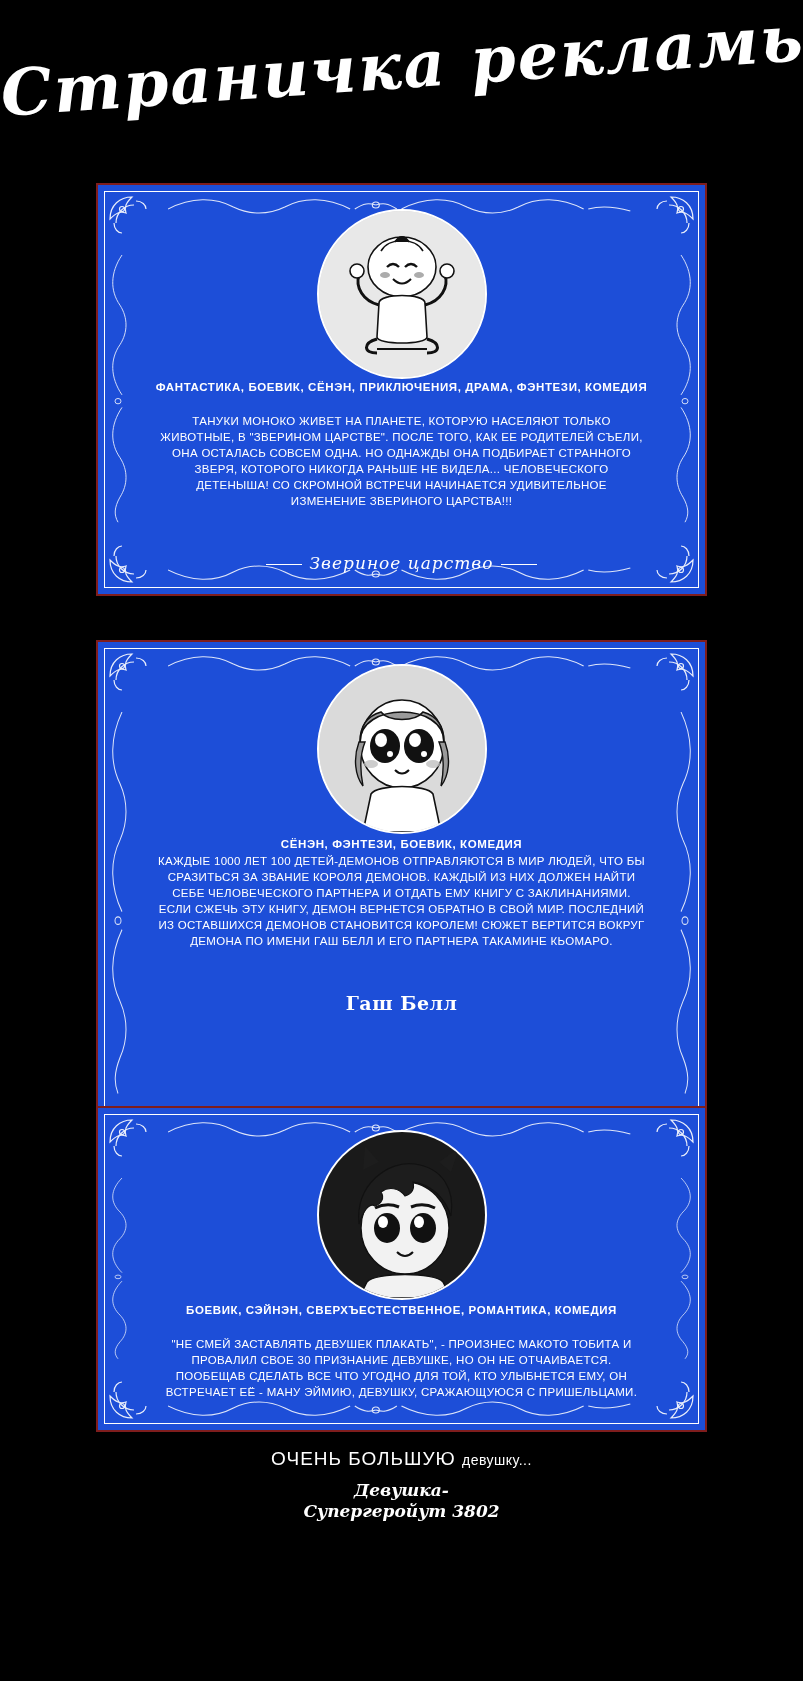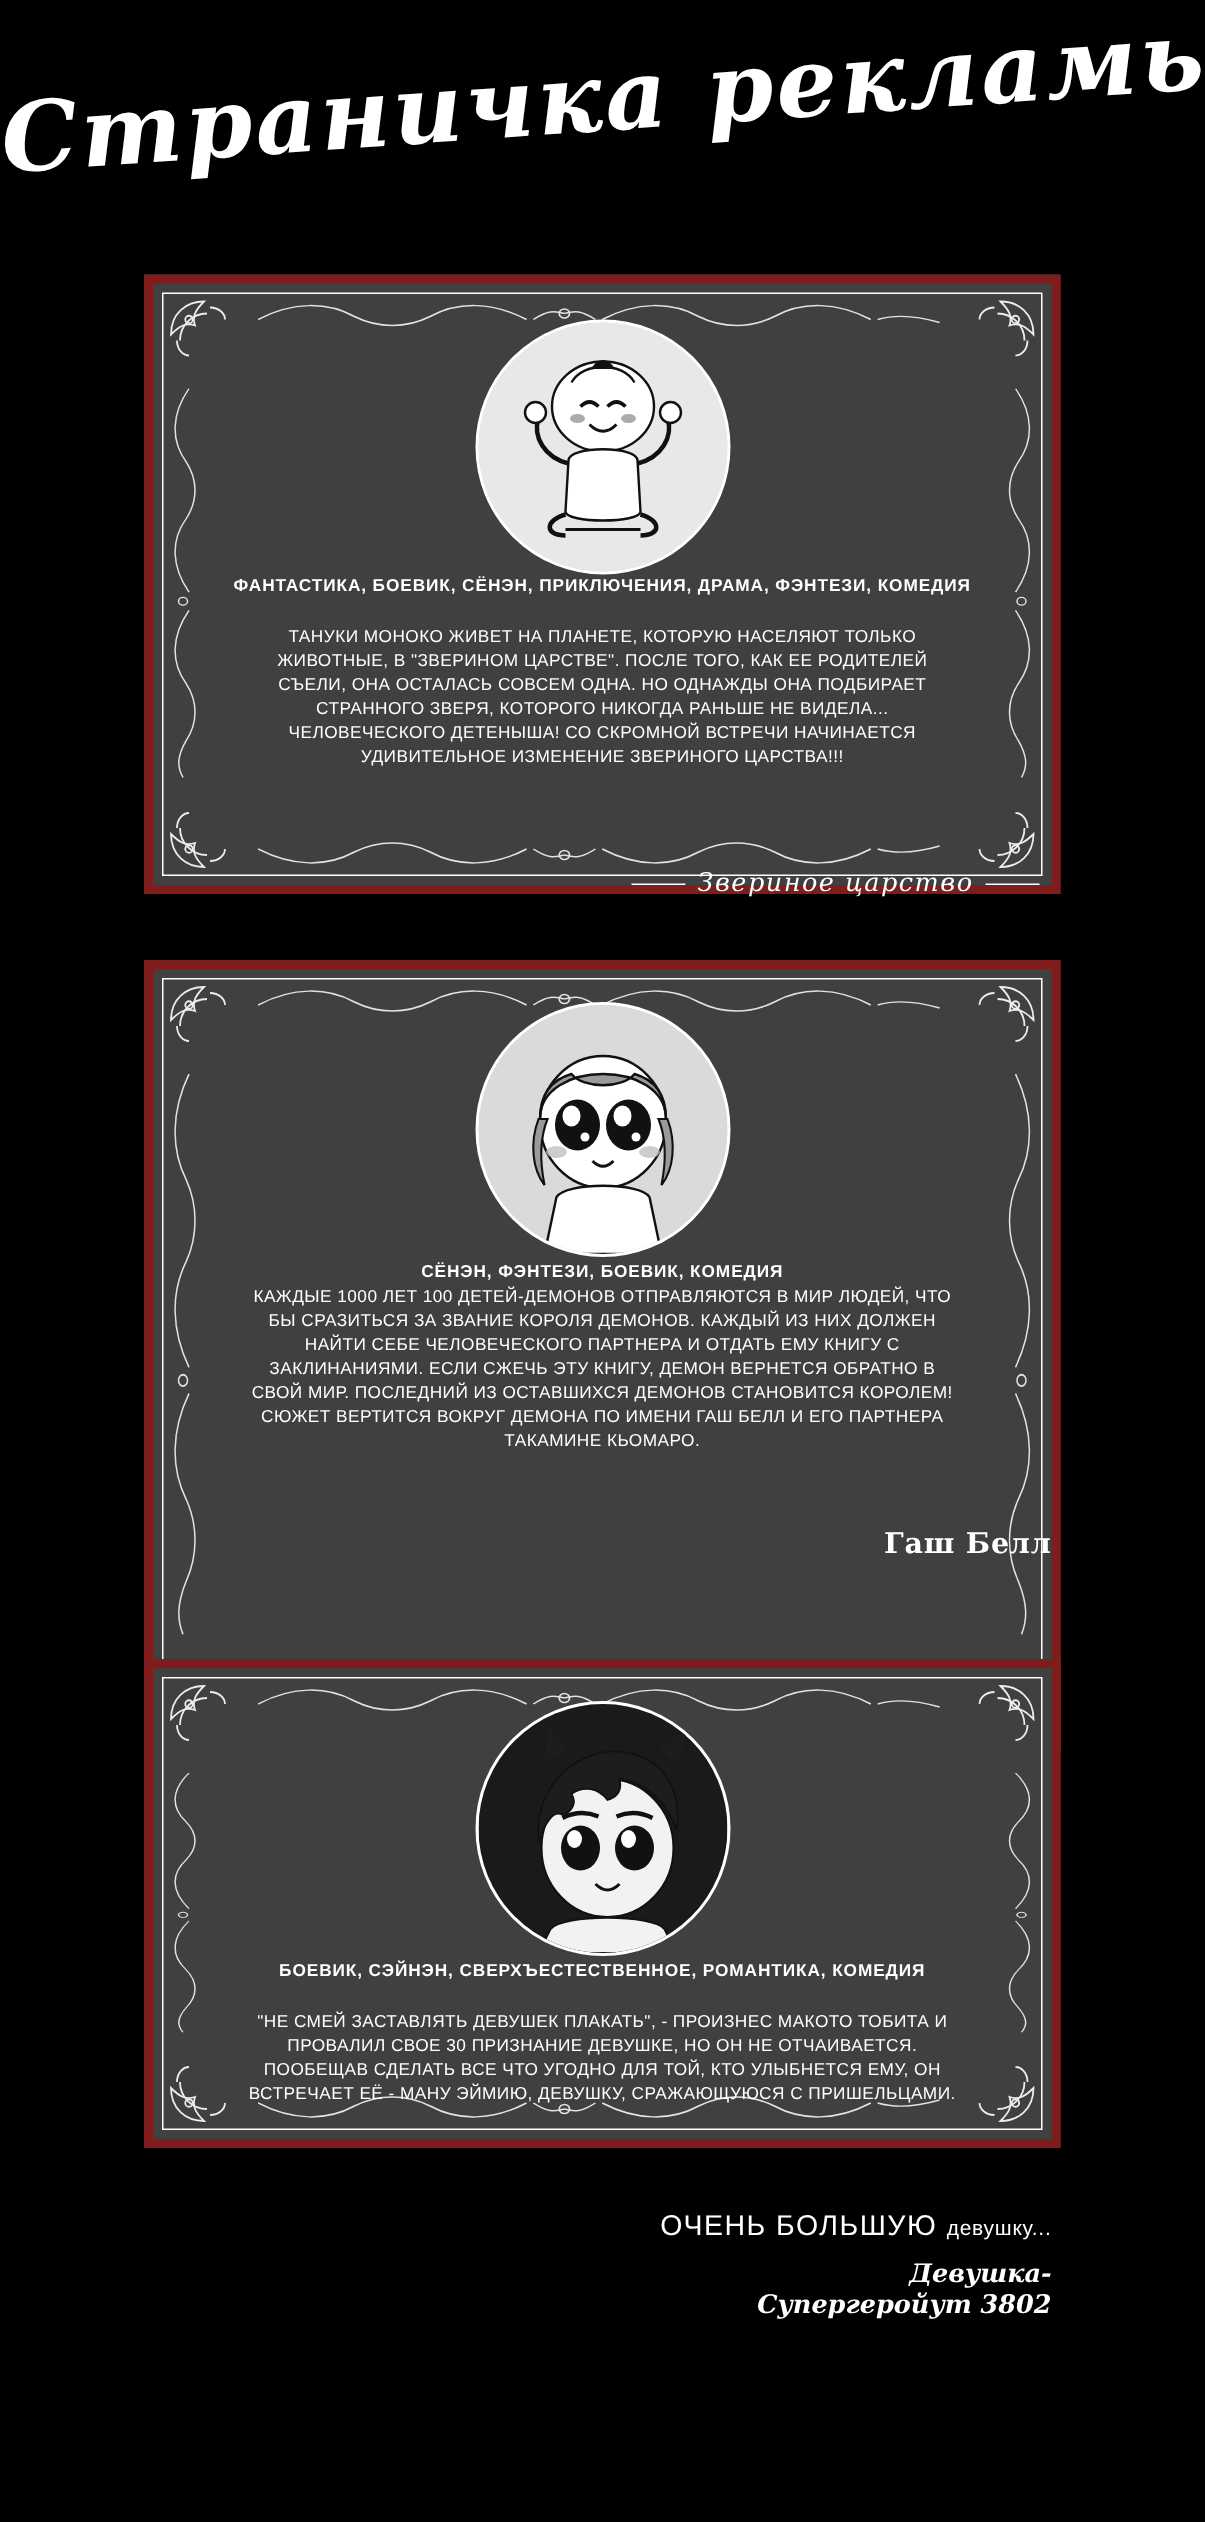--- a/index.html
+++ b/index.html
@@ -32,22 +32,22 @@
     transform: rotate(-4deg);
     white-space: nowrap;
     text-shadow: 2px 2px 0 #000;
   }
 
   
   .panel {
     position: absolute;
     left: 96px;
     width: 611px;
-    background: #404040;
-    border: 6px solid #7f1d1d;
+    background: #1d4ed8;
+    border: 2px solid #7f1d1d;
     box-sizing: border-box;
   }
   .panel-inner {
     position: absolute;
     top: 6px;
     left: 6px;
     right: 6px;
     bottom: 6px;
     border: 1px solid #ffffff;
     box-sizing: border-box;
@@ -113,23 +113,22 @@
     text-align: center;
     font-size: 11.5px;
     line-height: 16px;
     letter-spacing: 0.3px;
     text-transform: uppercase;
     color: #ffffff;
   }
   .title-line {
     position: absolute;
     left: 0; right: 0;
-    text-align: right;
+    text-align: center;
     color: #ffffff;
-    margin-top: 22px;
   }
 
   .title-1 {
     font-family: "DejaVu Serif", serif;
     font-style: italic;
     font-size: 17px;
     letter-spacing: 1px;
   }
   .title-1 .rule {
     display: inline-block;

